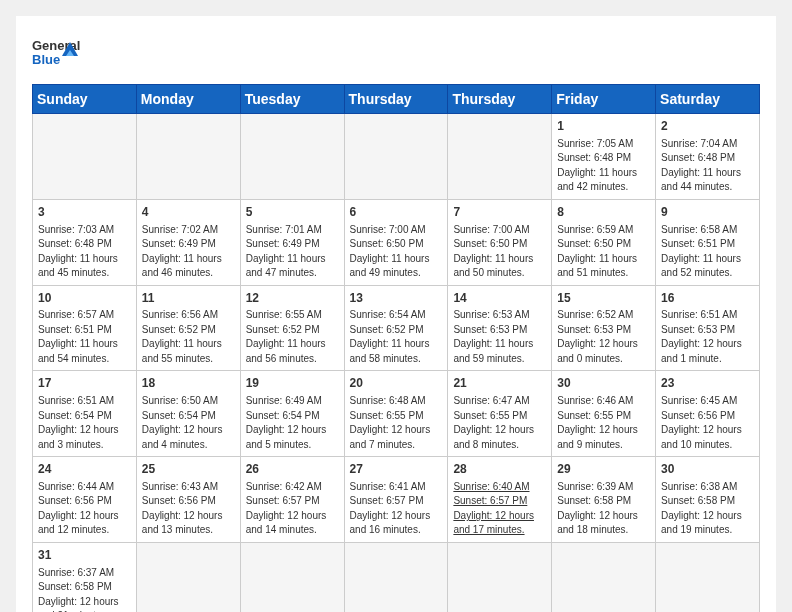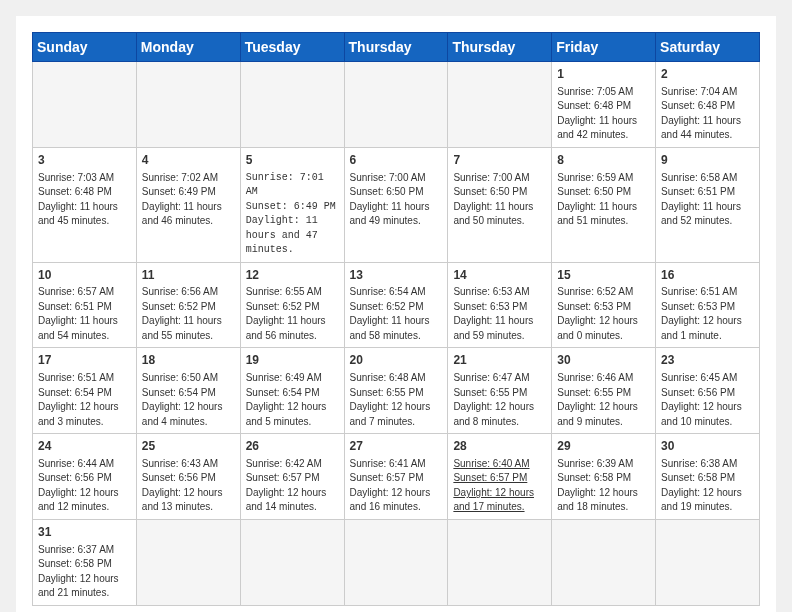--- a/index.html
+++ b/index.html
@@ -80,20 +80,34 @@
       line-height: 1.45;
     }
     .last-row td {
       height: 60px;
     }
   </style>
 </head>
 <body>
 
 <div class="page">
+  <div class="header">
+    <div class="logo">
+  <svg width="50" height="40" viewBox="0 0 50 40">
+    <text x="0" y="18" font-size="13" font-weight="bold" fill="#333" font-family="Arial">General</text>
+    <text x="0" y="32" font-size="13" font-weight="bold" fill="#1565c0" font-family="Arial">Blue</text>
+    <polygon points="38,10 46,24 30,24" fill="#1565c0"></polygon>
+    <polygon points="34,24 38,18 42,24" fill="#64b5f6"></polygon>
+  </svg>
+</div>
+    <div class="title-block">
+      <div class="month-title"></div>
+      <div class="location"></div>
+    </div>
+  </div>
 
   <table class="calendar">
     <thead>
       <tr>
       <th>Sunday</th>
           <th>Monday</th>
           <th>Tuesday</th>
           <th>Thursday</th>
           <th>Thursday</th>
           <th>Friday</th>
@@ -128,21 +142,21 @@
 Daylight: 11 hours and 45 minutes.</div>
           </td>
           <td>
             <span class="day-num">4</span>
             <div class="day-info" style="white-space: pre-line;">Sunrise: 7:02 AM
 Sunset: 6:49 PM
 Daylight: 11 hours and 46 minutes.</div>
           </td>
           <td>
             <span class="day-num">5</span>
-            <div class="day-info" style="white-space: pre-line; font-family: Liberation Mono, monospace;">Sunrise: 7:01 AM
+            <div class="day-info" style="white-space: pre-line;">Sunrise: 7:01 AM
 Sunset: 6:49 PM
 Daylight: 11 hours and 47 minutes.</div>
           </td>
           <td>
             <span class="day-num">6</span>
             <div class="day-info" style="white-space: pre-line;">Sunrise: 7:00 AM
 Sunset: 6:50 PM
 Daylight: 11 hours and 49 minutes.</div>
           </td>
           <td>

